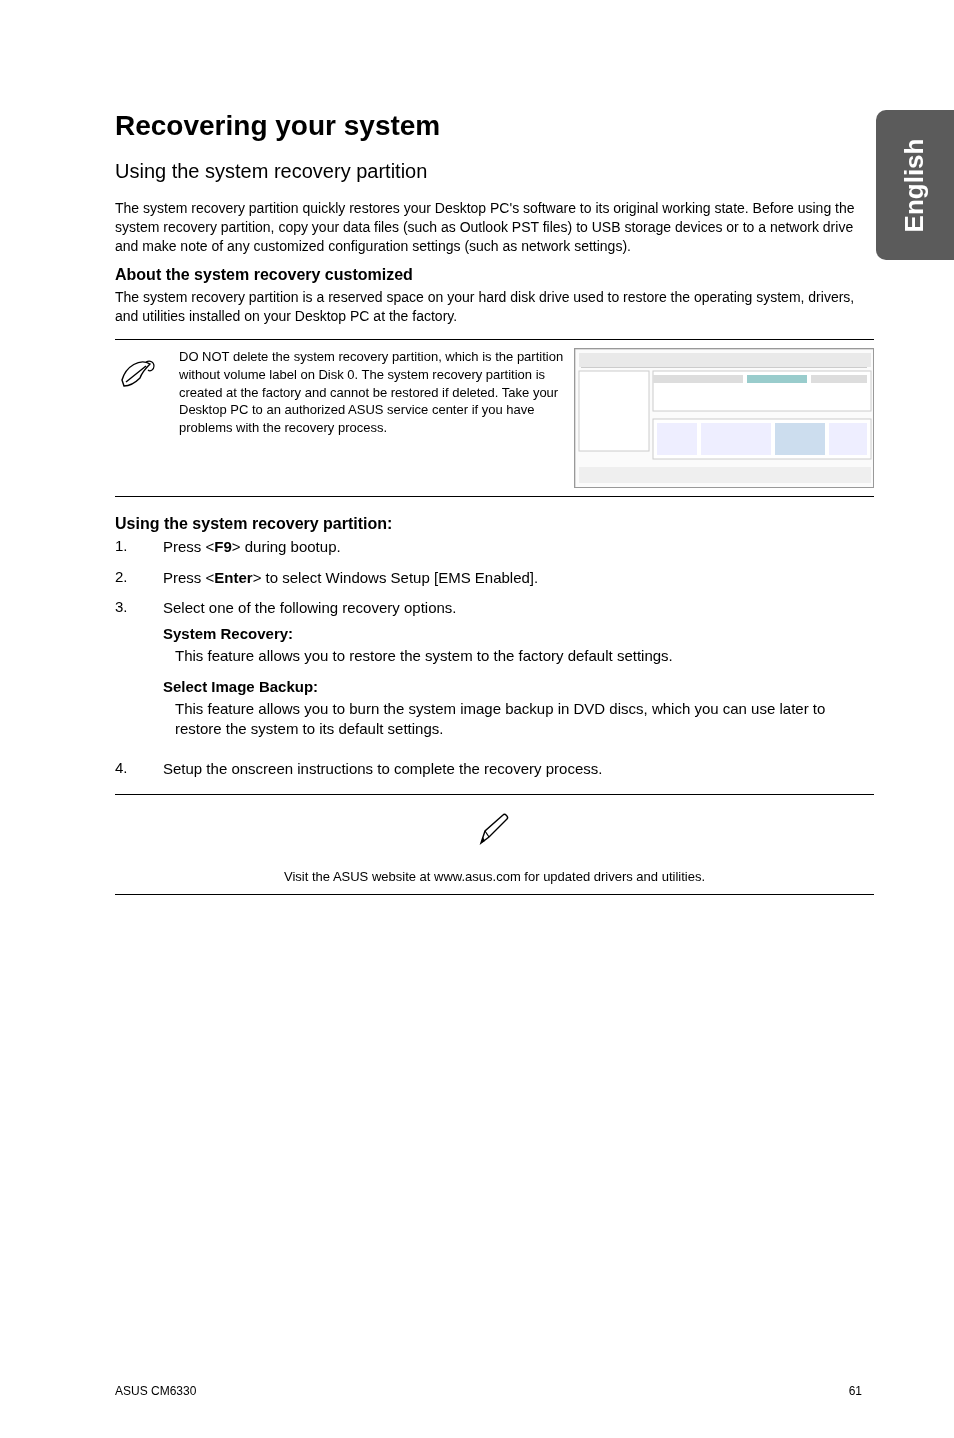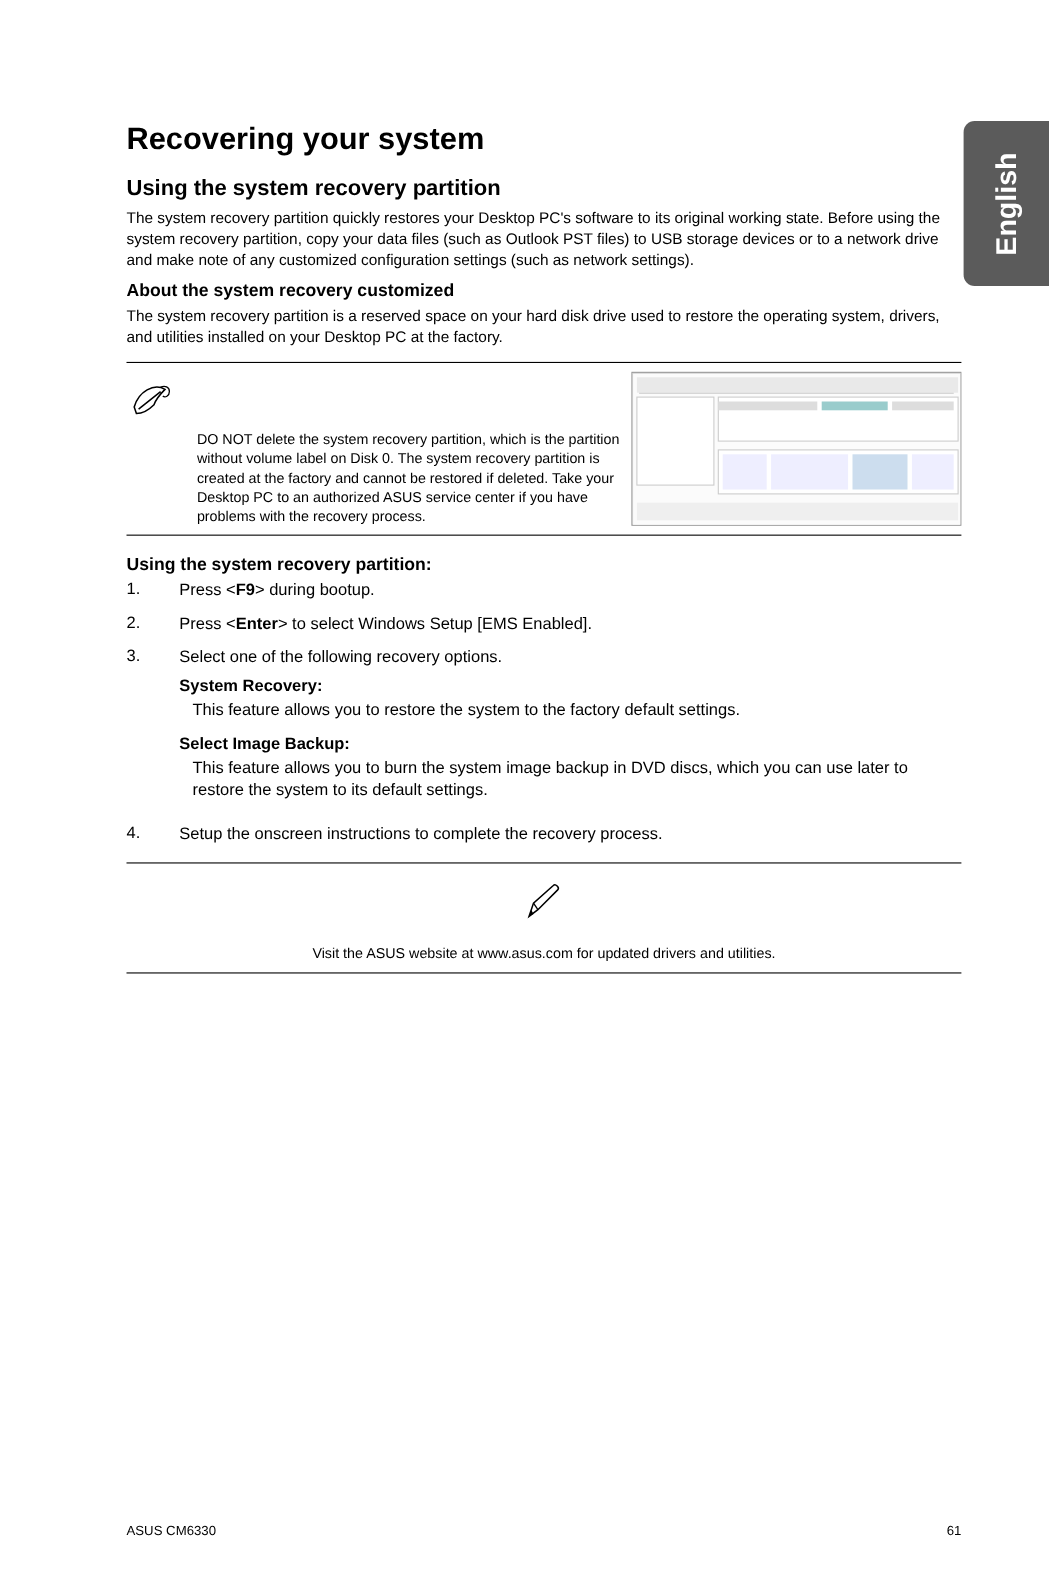--- a/index.html
+++ b/index.html
@@ -19,52 +19,52 @@
     justify-content: center;
   }
   .side-tab span {
     color: #fff;
     font-weight: bold;
     font-size: 26px;
     transform: rotate(-90deg);
     white-space: nowrap;
   }
   h1 { font-size: 28px; font-weight: bold; margin-bottom: 18px; }
-  h2 { font-size: 20px; font-weight: bold; margin-bottom: 6px; }
+  h2 { font-size: 20px; font-weight: normal; margin-bottom: 16px; }
   h3 { font-size: 16px; font-weight: bold; margin-top: 10px; margin-bottom: 4px; }
   p { font-size: 14px; line-height: 1.35; margin-bottom: 10px; }
   .note-block {
     border-top: 1px solid #000;
     border-bottom: 1px solid #000;
     margin: 14px 0 18px 0;
     padding: 8px 0;
     display: flex;
     align-items: flex-start;
     gap: 18px;
   }
   .note-icon { flex: 0 0 46px; display:flex; align-items:flex-start; justify-content:center; padding-top:4px;}
   .note-text { font-size: 13px; line-height: 1.35; flex: 1; }
-  .note-row { display:flex; align-items:flex-end; }
+  .note-row { display:flex; align-items:flex-start; }
   .note-img-placeholder {
     flex: 0 0 300px; height: 140px;
     border: 1px solid #999; background: #f4f4f4;
     position: relative; overflow: hidden;
     font-size: 8px; color:#888;
   }
   .note-img-placeholder::before{
     content:""; position:absolute; left:6px; top:18px; right:6px; height:1px; background:#ccc;
   }
   .list { margin-left: 0; }
   .list-item { display:flex; gap: 20px; margin-bottom: 10px; }
   .list-num { flex: 0 0 28px; font-size: 15px; }
   .list-body { flex:1; font-size: 15px; line-height:1.35; }
   .sub { margin: 6px 0 10px 0; }
   .sub-title { font-weight: bold; font-size: 15px; margin-bottom: 2px; }
   .sub-text { font-size: 15px; line-height:1.35;margin-left:12px; }
-  .footer { position:absolute; bottom: 40px; left:115px; right:80px; display:flex; justify-content:space-between; font-size:12px; color:#000; }
+  .footer { position:absolute; bottom: 40px; left:115px; right:92px; display:flex; justify-content:space-between; font-size:12px; color:#000; }
   .tip-block {
     border-top: 1px solid #000;
     border-bottom: 1px solid #000;
     margin: 14px 0 18px 0;
     padding: 10px 0;
     display: flex;
     align-items: center;
     gap: 18px;
     flex-direction: column;
   }

